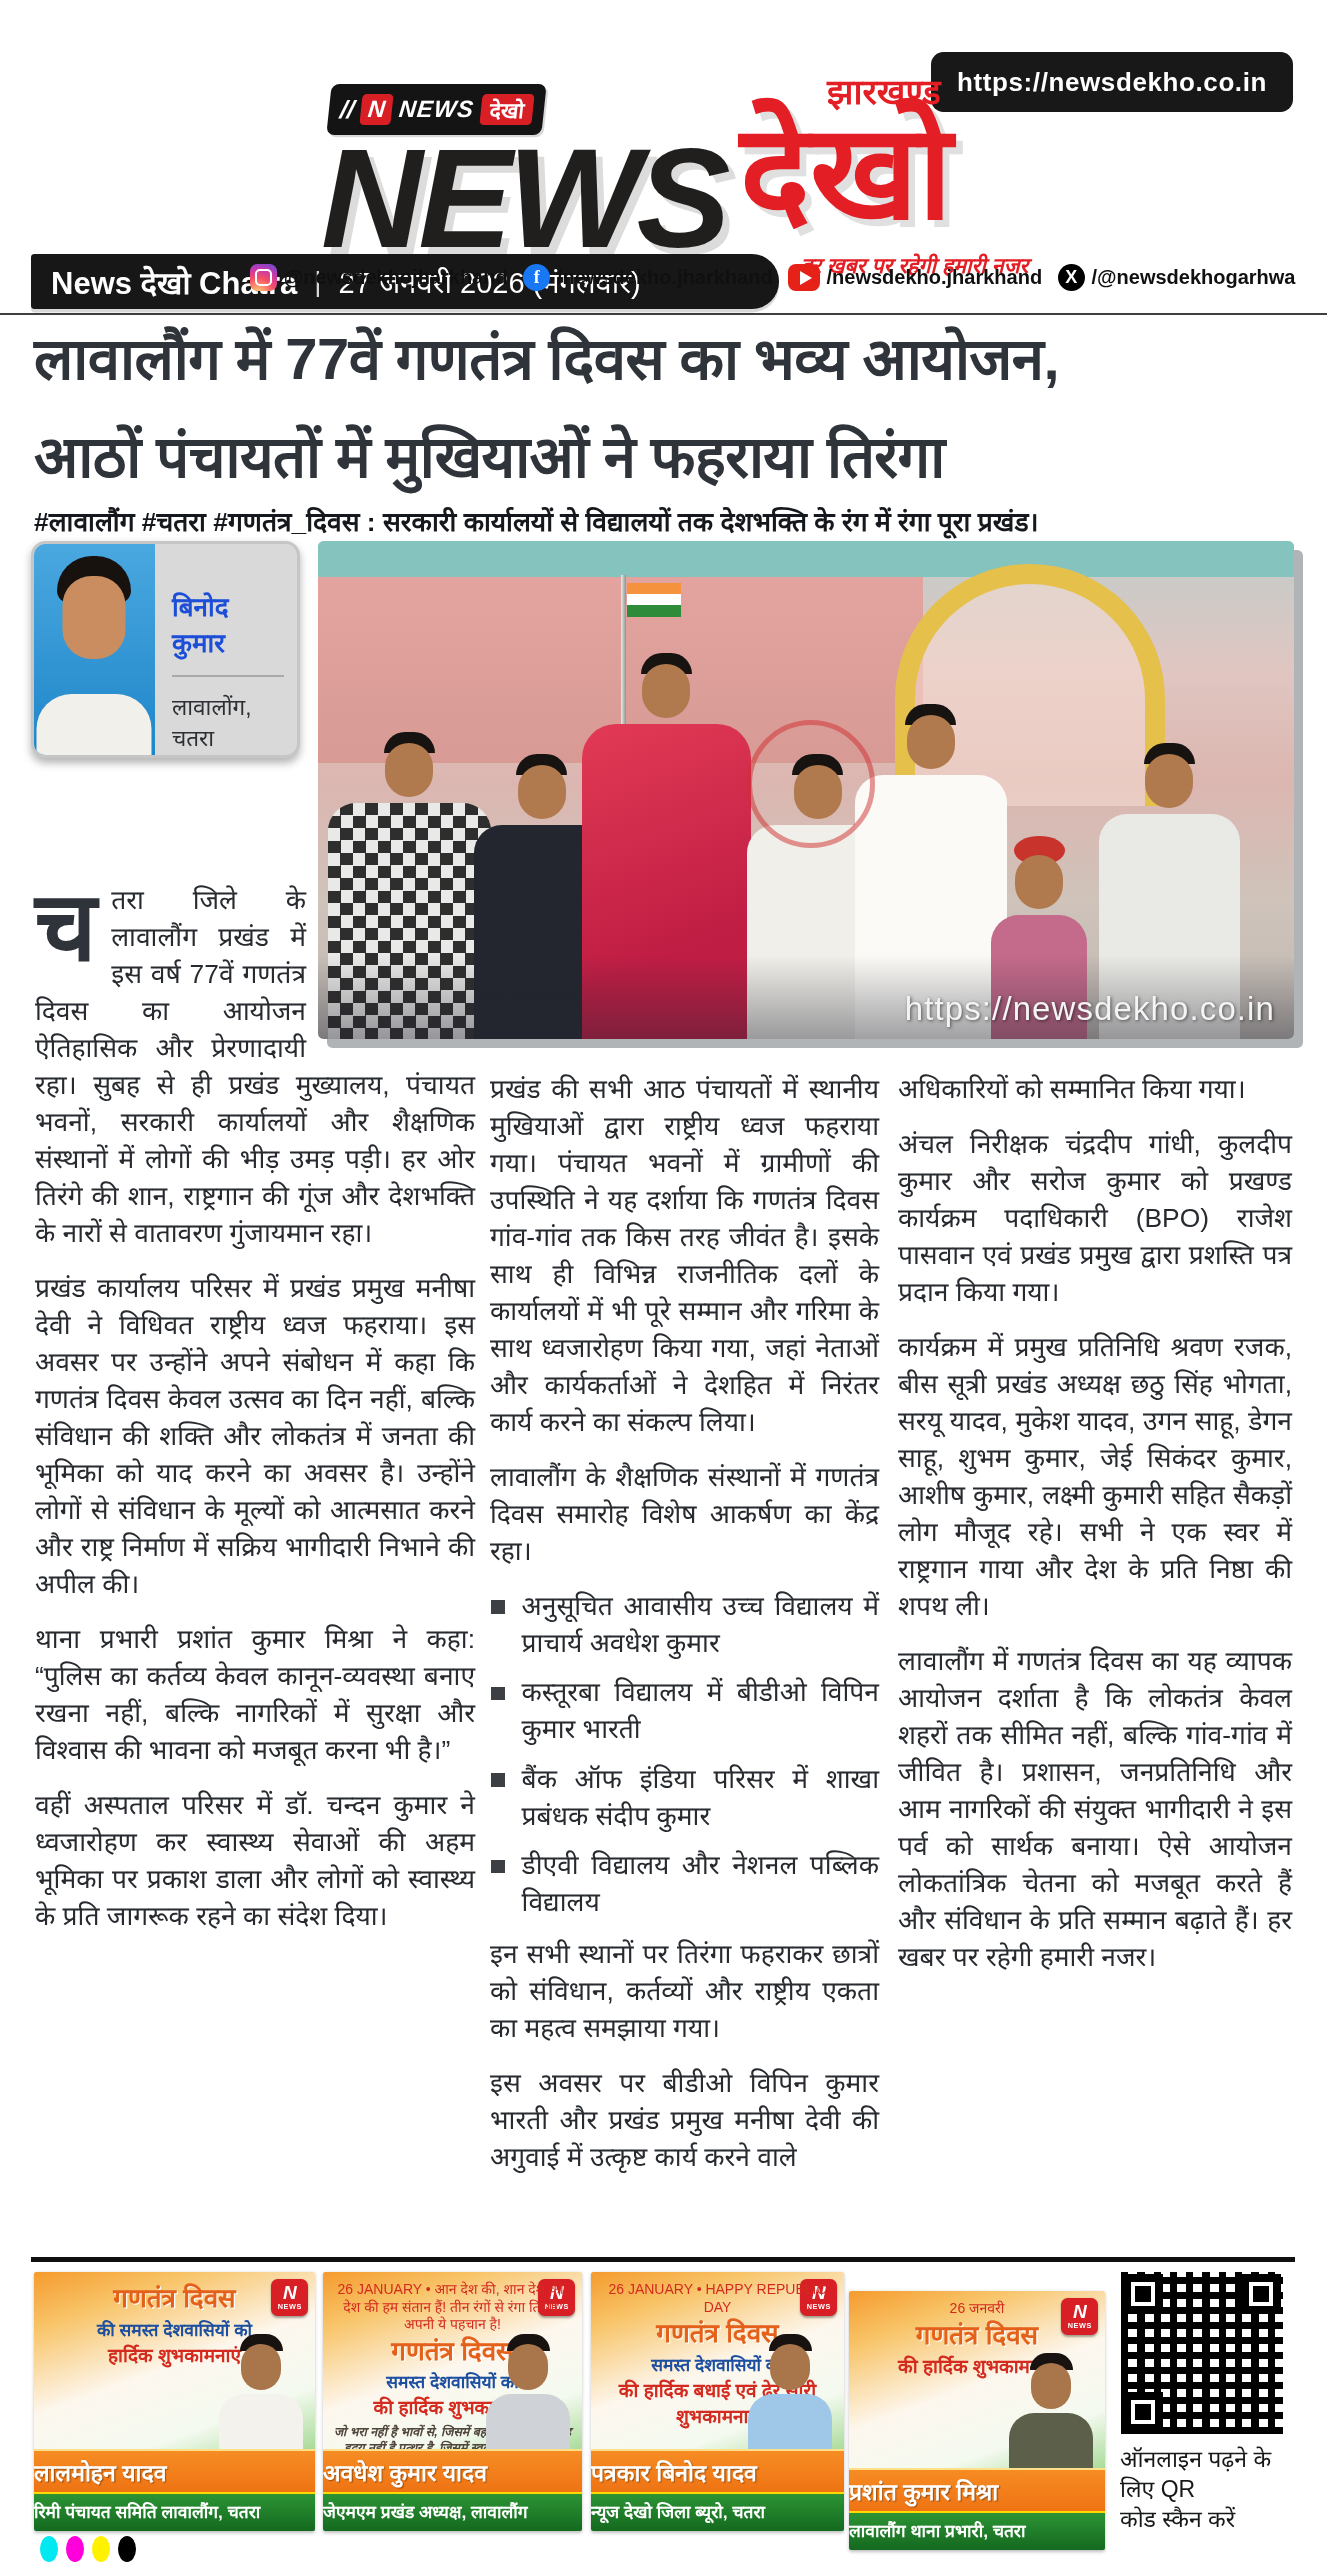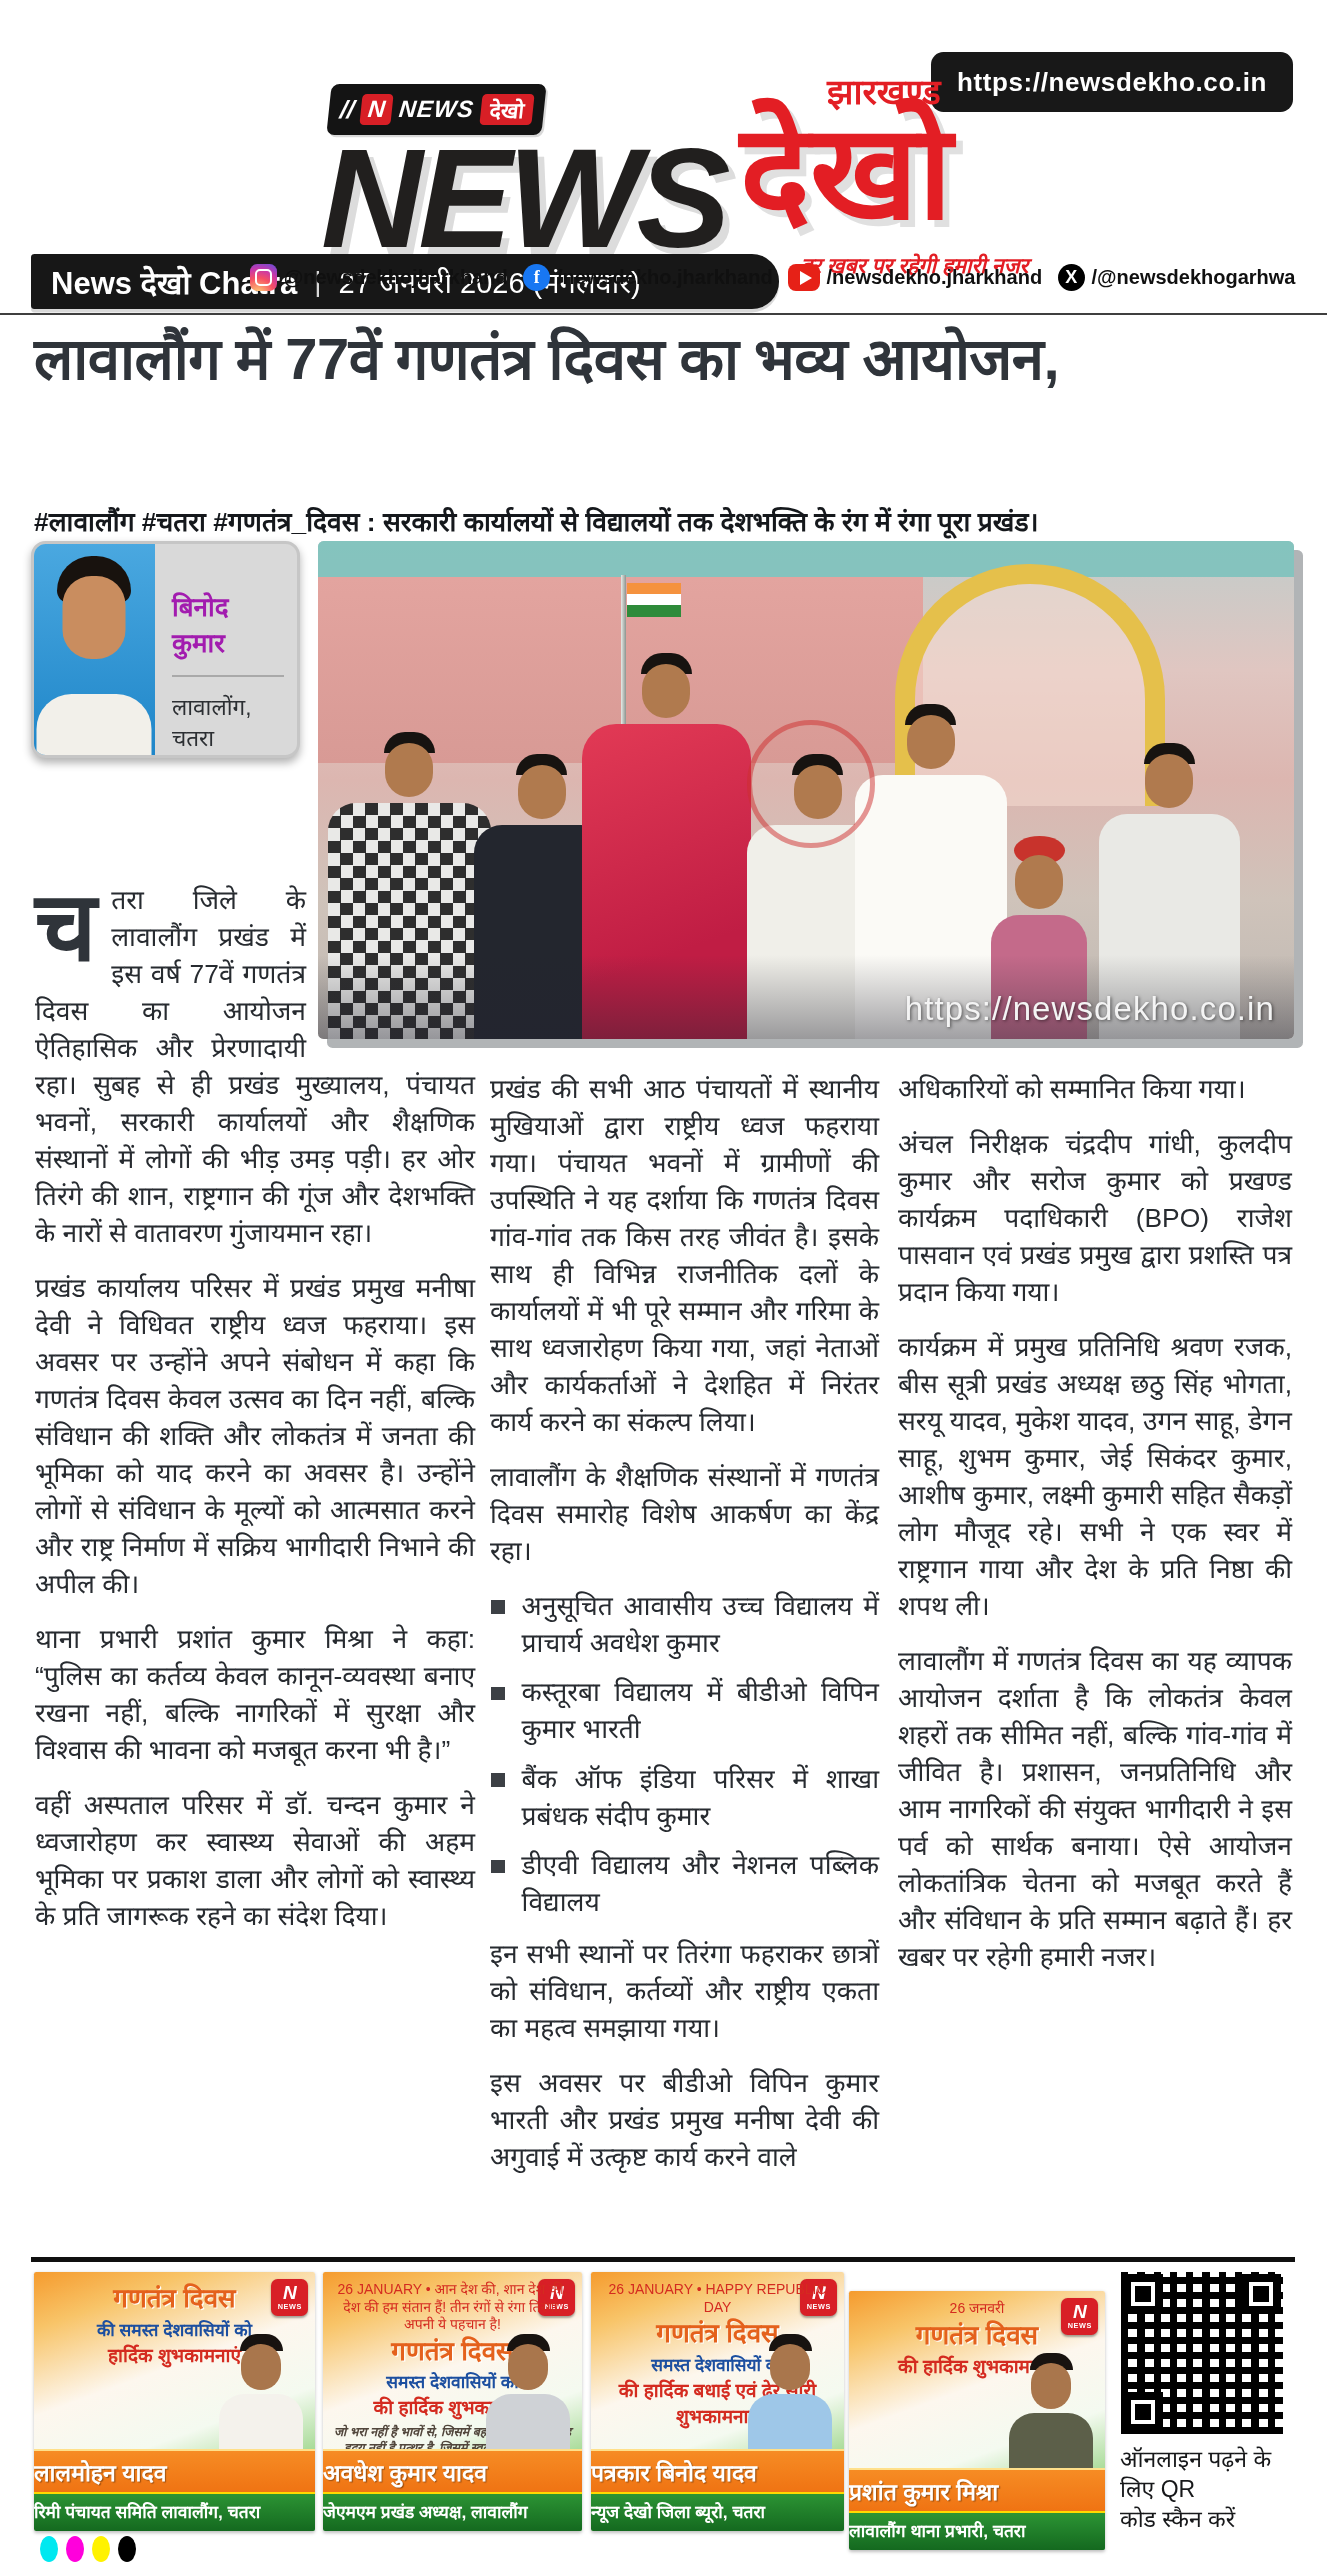--- a/index.html
+++ b/index.html
@@ -45,21 +45,21 @@
   .headline2{top:421px;}
   .subhead{position:absolute;left:34px;top:503px;width:1263px;font-size:26.4px;font-weight:700;color:#15181c;}
 
   
   .author-card{position:absolute;left:31px;top:541px;width:269px;height:217px;background:#d9d9d9;border-radius:14.6px;box-shadow:0 4.5px 9px rgba(0,0,0,.3);display:flex;overflow:hidden;border:3.4px solid #c6c6c6;box-sizing:border-box;}
   .au-photo{width:46%;position:relative;background:linear-gradient(180deg,#4aa8e0,#1f86c9);flex:none;}
   .au-hair{position:absolute;top:12.4px;left:50%;transform:translateX(-50%);width:74px;height:47px;background:#18120e;border-radius:35px 35px 12.4px 12.4px;}
   .au-face{position:absolute;top:31.5px;left:50%;transform:translateX(-50%);width:63px;height:83px;background:#c98d5f;border-radius:29px;}
   .au-body{position:absolute;bottom:-4.5px;left:50%;transform:translateX(-50%);width:115px;height:66px;background:#f2f0ea;border-radius:35px 35px 0 0;}
   .au-info{flex:1;padding:44px 13.5px 0 17px;}
-  .au-name{font-size:26px;font-weight:800;color:#a21caf;}
+  .au-name{font-size:26px;font-weight:800;color:#1d4ed8;}
   .au-div{height:2.8px;background:#a9a9a9;margin:14.6px 0 13.5px 0;}
   .au-loc{font-size:22.5px;color:#2c2f33;}
 
   
   .main-photo{position:absolute;left:318px;top:541px;width:976px;height:498px;border-radius:5.6px;overflow:hidden;box-shadow:9px 9px 0 rgba(125,130,133,.6);background:linear-gradient(180deg,#c2ccca 0%,#e0c6c1 26%,#dcb6b0 48%,#cfc3ba 72%,#bdb8b2 100%);}
   .ph-teal{position:absolute;top:0;left:0;width:100%;height:36px;background:#79c2bc;opacity:.85;}
   .ph-building{position:absolute;top:36px;left:0;width:62%;height:186px;background:linear-gradient(180deg,#e3a49f,#d89a95);}
   .ph-arch{position:absolute;top:22.5px;right:129px;width:270px;height:242px;border:20px solid #e5c04b;border-bottom:none;border-radius:141px 141px 0 0;background:rgba(245,220,210,.55);box-sizing:border-box;}
   .bunting{position:absolute;top:51px;left:8%;width:70%;height:27px;background:repeating-linear-gradient(90deg,#e4392e 0 20px,#f6d036 20px 40px,#2f9e44 40px 61px,#3b6fd4 61px 81px,#e87f1e 81px 101px);-webkit-mask:conic-gradient(from 150deg at 50% 100%,#000 0 60deg,transparent 0) 0 0/20px 100%;mask:conic-gradient(from 150deg at 50% 100%,#000 0 60deg,transparent 0) 0 0/20px 100%;transform:rotate(3deg);}
   .bunting.b2{top:112px;left:14%;width:52%;transform:rotate(-4deg);}
@@ -183,20 +183,21 @@
       <span class="ic ic-yt"></span>
       <span class="soc-txt">/newsdekho.jharkhand</span>
     </div>
     <div class="soc">
       <span class="ic ic-x"></span>
       <span class="soc-txt">/@newsdekhogarhwa</span>
     </div>
   </div>
 
   <div class="headline1">लावालौंग में 77वें गणतंत्र दिवस का भव्य आयोजन,</div>
+  <div class="headline2">आठों पंचायतों में मुखियाओं ने फहराया तिरंगा</div>
   <div class="subhead">#लावालौंग #चतरा #गणतंत्र_दिवस : सरकारी कार्यालयों से विद्यालयों तक देशभक्ति के रंग में रंगा पूरा प्रखंड।</div>
 
   <div class="author-card">
     <div class="au-photo">
       <div class="au-hair"></div>
       <div class="au-face"></div>
       <div class="au-body"></div>
     </div>
     <div class="au-info">
       <div class="au-name">बिनोद कुमार</div>

